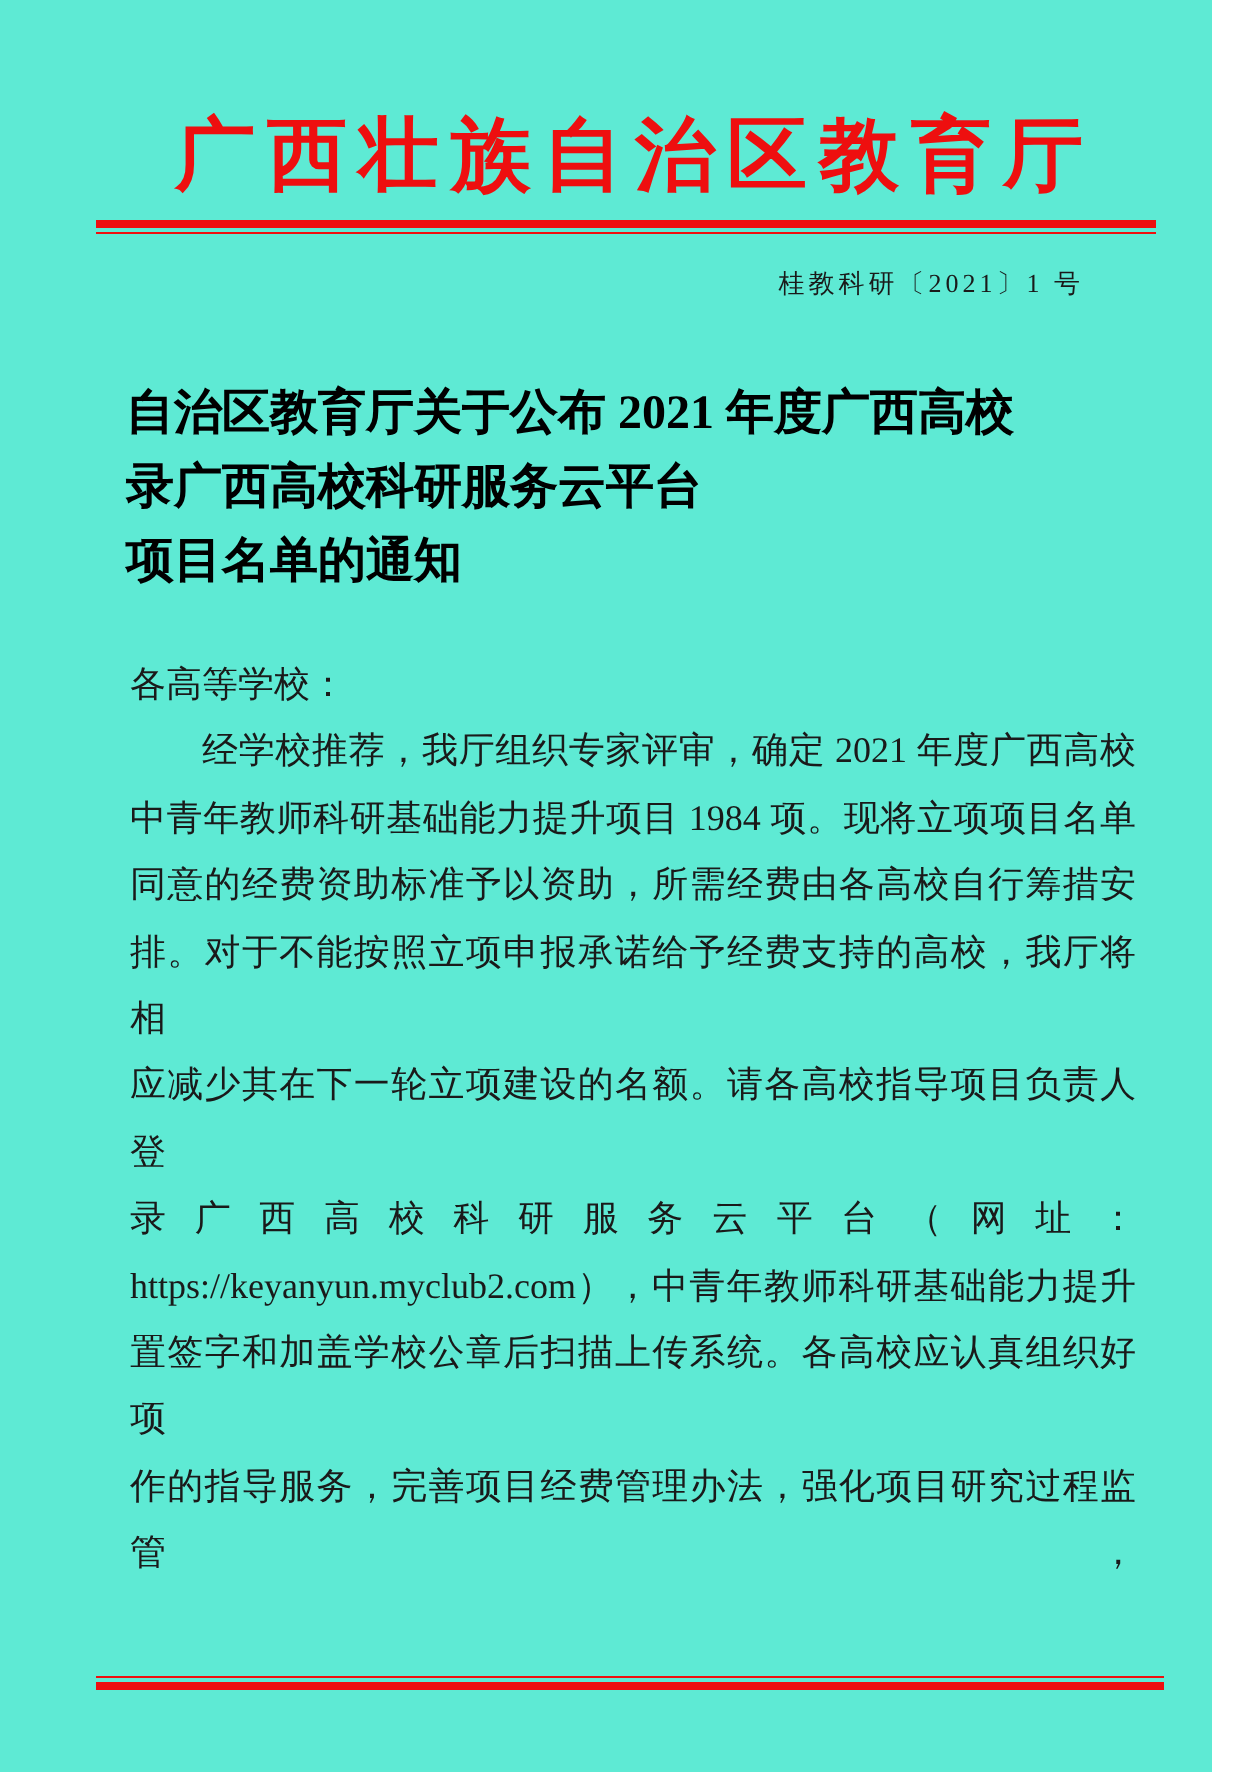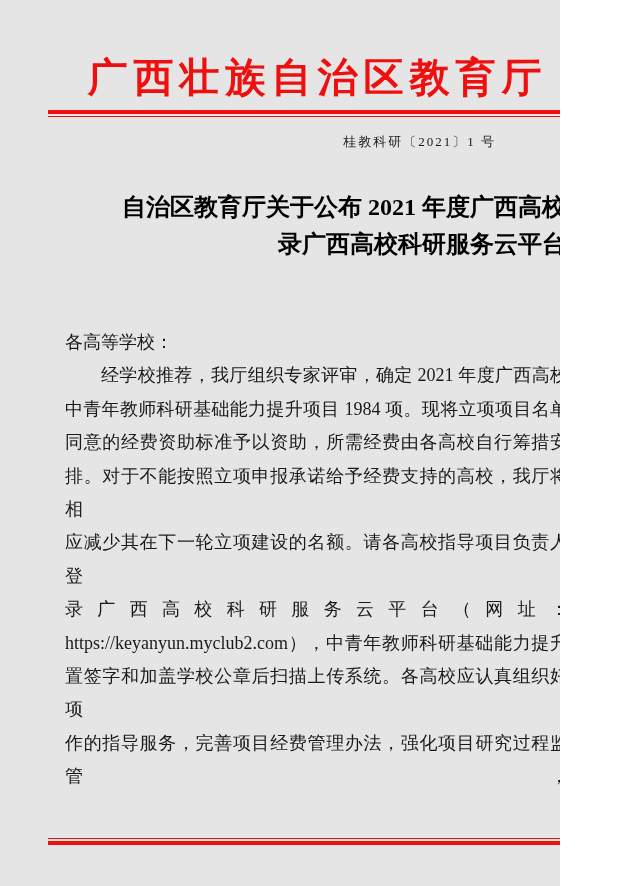--- a/index.html
+++ b/index.html
@@ -2,23 +2,23 @@
 <html style="--accent-red: #ee0f0f;"><head>
 <meta charset="utf-8">
 <style>
   :root { --accent-red: #ee0f0f; }
   * { margin: 0; padding: 0; box-sizing: border-box; }
   html, body { background: #ffffff; }
   body { font-family: "Liberation Serif", "DejaVu Serif", serif; }
 
   .page {
     position: relative;
-    width: 560px;
+    width: 606px;
     height: 886px;
-    background: #e5e5e5;
+    background: #5eead4;
     overflow: hidden;
   }
 
   
   .agency-title {
     position: absolute;
     top: 50px;
     left: 0;
     width: 629px;
     text-align: center;
@@ -58,21 +58,21 @@
     letter-spacing: 2px;
     color: #1a1a1a;
     white-space: nowrap;
   }
 
   .notice-title {
     position: absolute;
     top: 189px;
     left: 63px;
     width: 503px;
-    text-align: right;
+    text-align: left;
     font-size: 24px;
     font-weight: bold;
     line-height: 37px;
     color: #000000;
   }
 
   .body-block {
     position: absolute;
     top: 326px;
     left: 65px;
@@ -96,20 +96,21 @@
 
   <div class="agency-title">广西壮族自治区教育厅</div>
 
   <div class="rule-top"></div>
 
   <div class="doc-number">桂教科研〔2021〕1 号</div>
 
   <div class="notice-title">
     <div>自治区教育厅关于公布 2021 年度广西高校</div>
     <div>录广西高校科研服务云平台</div>
+    <div>项目名单的通知</div>
   </div>
 
   <div class="body-block">
     <div class="line line-end">各高等学校：</div>
 
     <div class="line line-indent">经学校推荐，我厅组织专家评审，确定 2021 年度广西高校</div>
     <div class="line">中青年教师科研基础能力提升项目 1984 项。现将立项项目名单</div>
     <div class="line">同意的经费资助标准予以资助，所需经费由各高校自行筹措安</div>
     <div class="line">排。对于不能按照立项申报承诺给予经费支持的高校，我厅将相</div>
     <div class="line">应减少其在下一轮立项建设的名额。请各高校指导项目负责人登</div>

